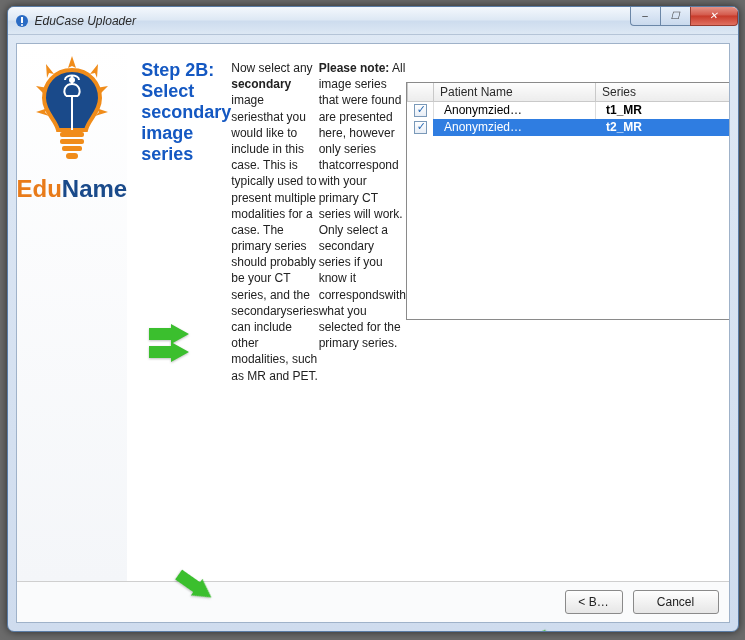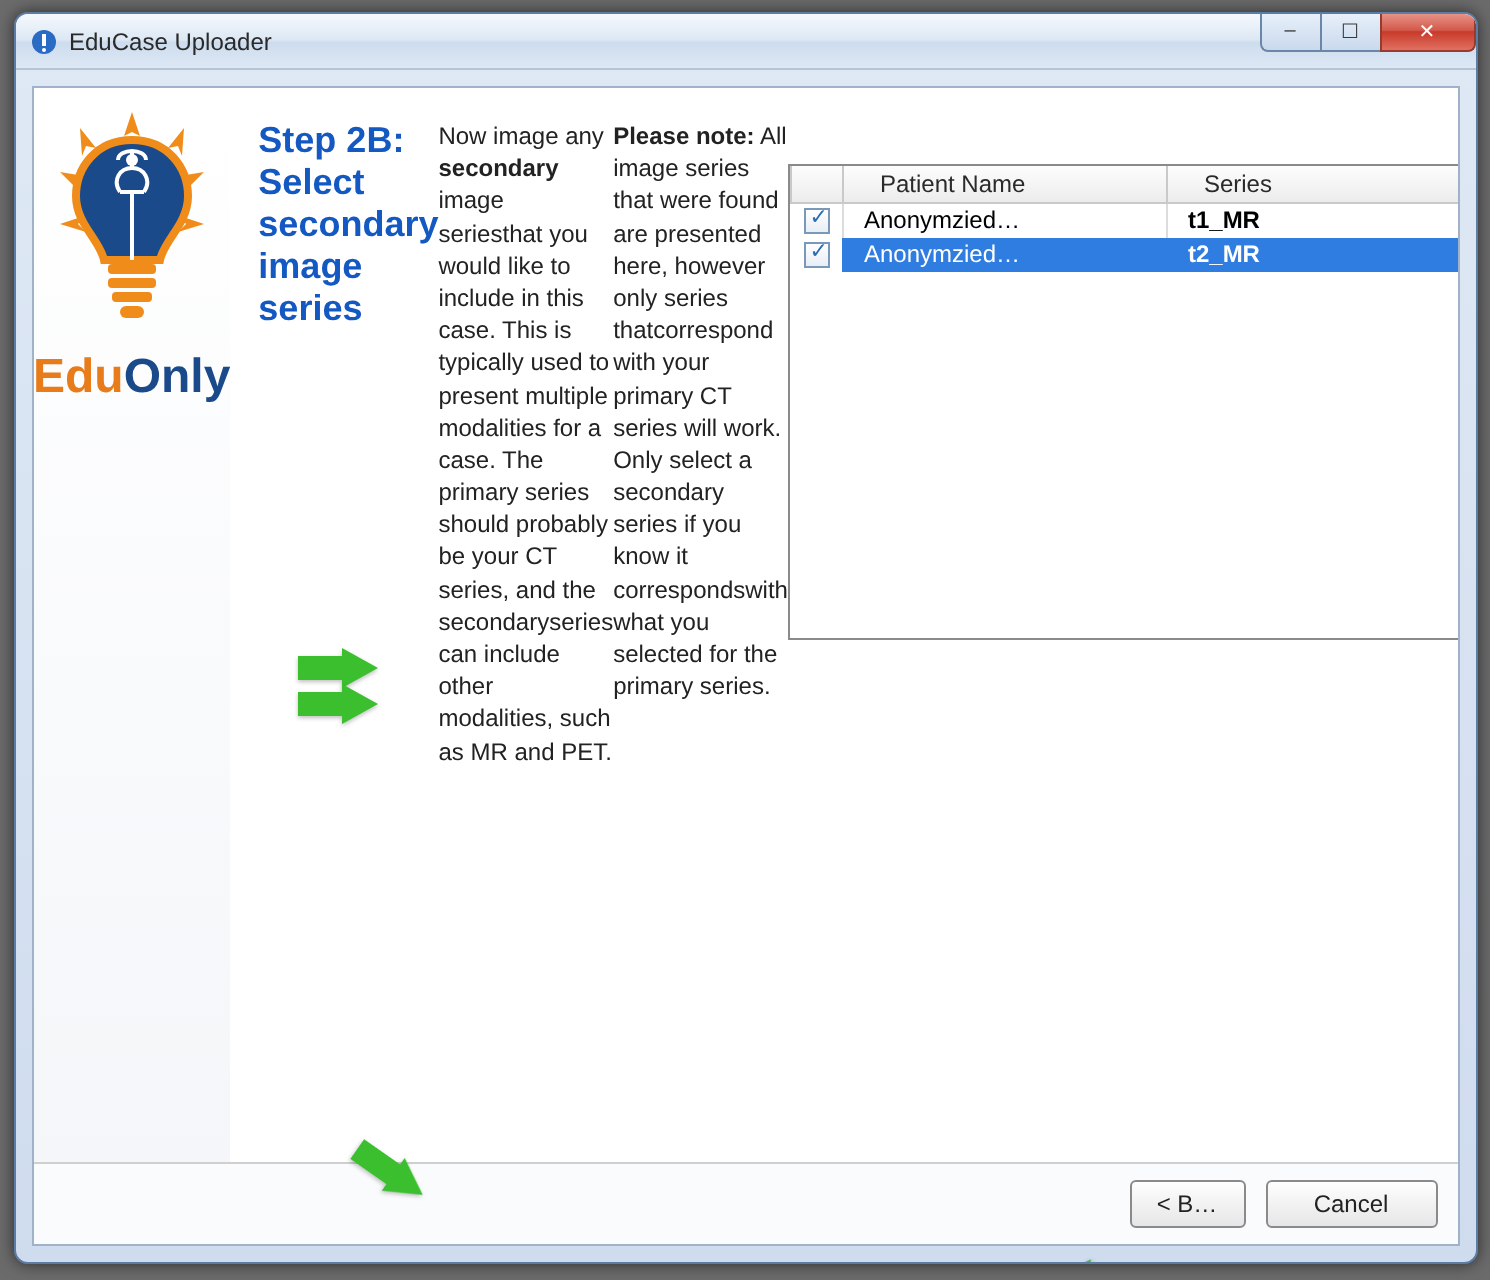--- a/index.html
+++ b/index.html
@@ -37,20 +37,21 @@
 
   
   .titlebar {
     height: 28px;
     background: linear-gradient(#f4f8fd, #dde8f4 48%, #cddcee 52%, #dde8f4);
     border-bottom: 1px solid #b5c4d7;
     display: flex;
     align-items: center;
     padding: 0 2px 0 6px;
     position: relative;
+    font-style: italic;
   }
   .titlebar .app-icon {
     width: 16px; height: 16px;
     margin-right: 5px;
     display: inline-flex; align-items:center; justify-content:center;
   }
   .titlebar .title {
     color: #2a2a2a;
     flex: 1;
   }
@@ -152,21 +153,21 @@
     width: 100%;
     border-collapse: collapse;
     table-layout: fixed;
   }
   table.listing th {
     background: linear-gradient(#fdfdfd, #ececec);
     border: 1px solid #c9c9c9;
     border-top: none;
     font-weight: normal;
     text-align: left;
-    padding: 2px 18px;
+    padding: 2px 6px;
     font-size: 12px;
     color: #2a2a2a;
     height: 18px;
     white-space: nowrap;
     overflow: hidden;
   }
   table.listing td {
     border-right: 1px solid #dcdcdc;
     padding: 1px 10px;
     font-size: 12px;
@@ -291,30 +292,30 @@
                   <path d="M40 28 L40 20 M40 28 C34 28 30 34 34 40 M40 28 C46 28 50 34 46 40 M34 40 L46 40 M40 40 L40 74" stroke="#fff" stroke-width="2" fill="none"></path>
                   <circle cx="40" cy="24" r="3" fill="#fff"></circle>
                   <path d="M33 24 C33 18 47 18 47 24" stroke="#fff" stroke-width="2" fill="none"></path>
                   <rect x="28" y="76" width="24" height="5" rx="2" fill="#f08c1a"></rect>
                   <rect x="28" y="83" width="24" height="5" rx="2" fill="#f08c1a"></rect>
                   <rect x="30" y="90" width="20" height="5" rx="2" fill="#f08c1a"></rect>
                   <rect x="34" y="97" width="12" height="6" rx="3" fill="#f08c1a"></rect>
                 </g>
               </svg>
               <div class="logo-text">
-                <span class="edu">Edu</span><span class="case">Only</span>
+                <span class="edu">Edu</span><span class="case">Name</span>
               </div>
             </div>
           </div>
 
           <div class="body">
             <h2 class="step-title">Step 2B: Select secondary image series</h2>
 
             <p class="para">
-              <span>Now image any </span><b>secondary</b><span> image seriesthat you would like to include in this case. This is typically used to present multiple modalities for a case. The primary series should probably be your CT series, and the secondaryseries can include other modalities, such as MR and PET.</span>
+              <span>Now select any </span><b>secondary</b><span> image seriesthat you would like to include in this case. This is typically used to present multiple modalities for a case. The primary series should probably be your CT series, and the secondaryseries can include other modalities, such as MR and PET.</span>
             </p>
             <p class="para">
               <b>Please note:</b><span> All image series that were found are presented here, however only series thatcorrespond with your primary CT series will work. Only select a secondary series if you know it correspondswith what you selected for the primary series.</span>
             </p>
 
             <div class="table-area">
               <table class="listing">
                 <thead>
                   <tr>
                     <th class="col-check"></th>

